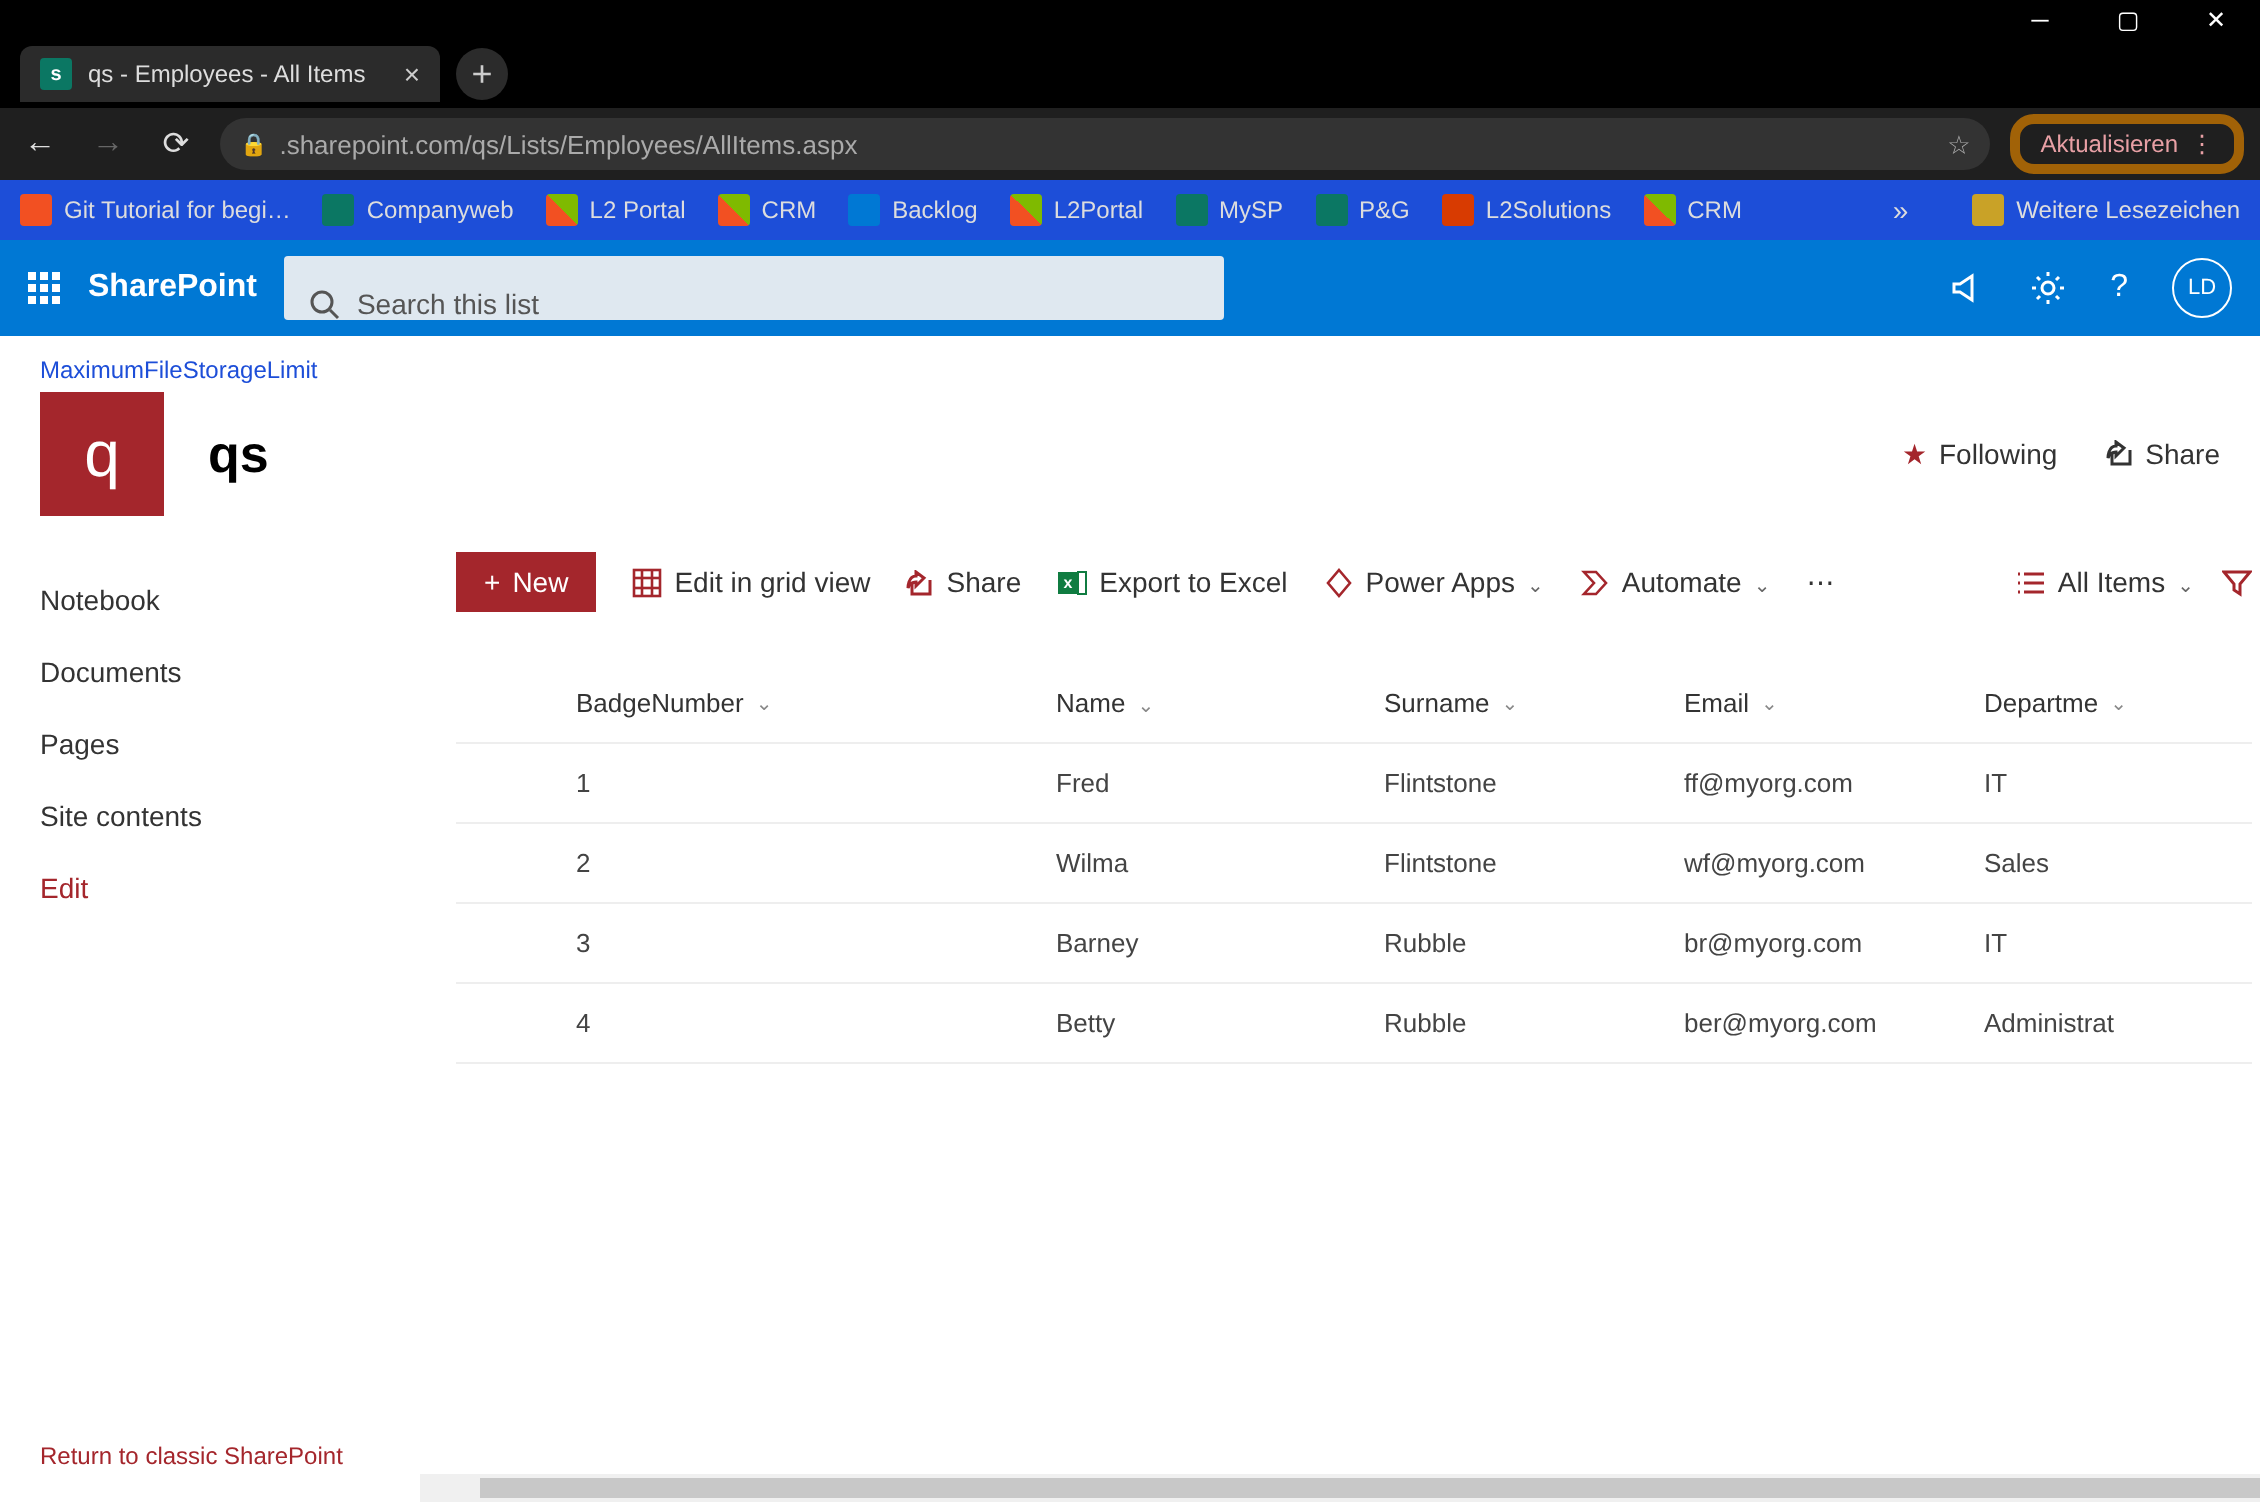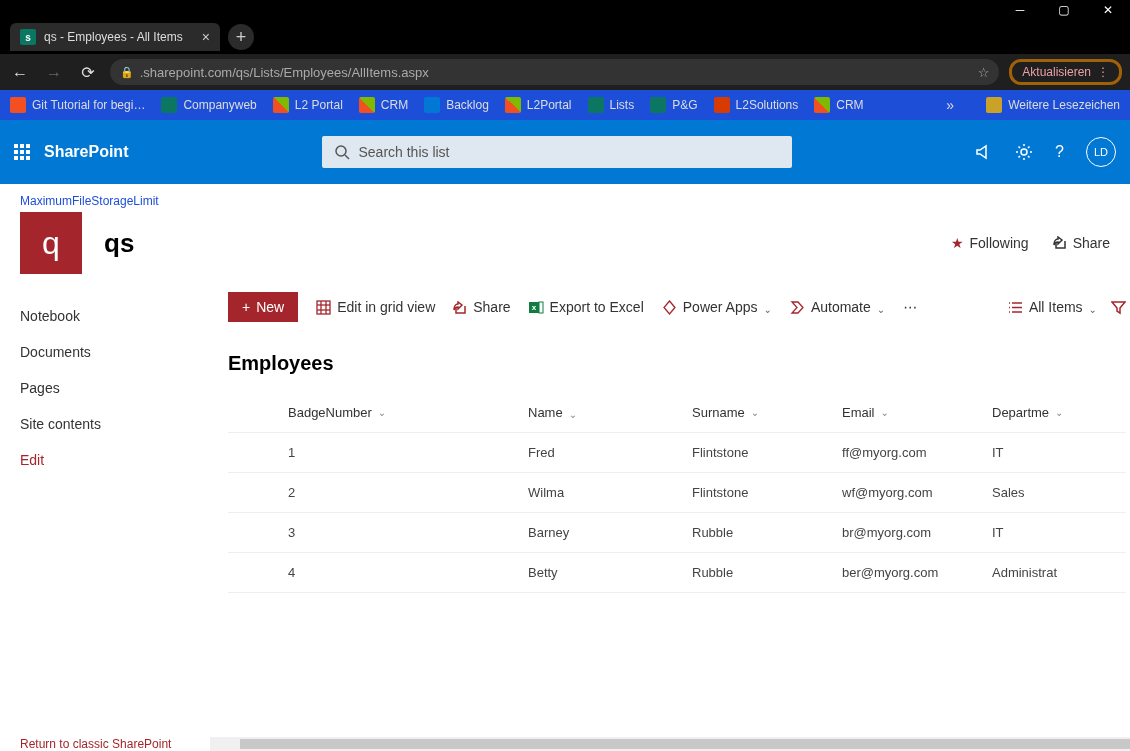--- a/index.html
+++ b/index.html
@@ -15,39 +15,39 @@
 .tab-title { flex: 1; }
 .tab-close { color: #ccc; font-size: 14px; }
 .new-tab { width: 26px; height: 26px; background: #2b2b2b; border-radius: 50%; display: flex; align-items: center; justify-content: center; color: #ccc; font-size: 18px; }
 .addr-bar { display: flex; align-items: center; height: 36px; padding: 0 8px; gap: 10px; background: #1f1f1f; }
 .addr-btn { color: #ddd; font-size: 16px; width: 24px; text-align: center; }
 .addr-btn.dim { color: #666; }
 .url-box { flex: 1; background: #333; border-radius: 14px; height: 26px; display: flex; align-items: center; padding: 0 10px; gap: 6px; color: #aaa; font-size: 13px; }
 .url-box .lock { color: #aaa; font-size: 11px; }
 .url-text { flex: 1; }
 .url-box .star { color: #aaa; }
-.aktual { border: 3px solid #a16207; color: #e8a0a5; border-radius: 12px; padding: 3px 10px; font-size: 12px; display: flex; align-items: center; gap: 6px; }
+.aktual { border: 5px solid #a16207; color: #e8a0a5; border-radius: 12px; padding: 3px 10px; font-size: 12px; display: flex; align-items: center; gap: 6px; }
 .bookmarks { display: flex; align-items: center; height: 30px; padding: 0 10px; gap: 16px; background: #1d4ed8; color: #ddd; font-size: 12px; }
 .bm { display: flex; align-items: center; gap: 6px; }
 .bm-icon { width: 16px; height: 16px; display: flex; align-items: center; justify-content: center; border-radius: 2px; font-size: 9px; font-weight: bold; color: #fff; }
 .bm-orange { background: #f25022; }
 .bm-green { background: #0b7763; }
 .bm-ms { background: linear-gradient(45deg,#f25022 0 50%,#7fba00 50% 100%); position: relative; }
 .bm-blue { background: #0078d4; }
 .bm-red { background: #d83b01; }
 .bm-folder { background: #c9a227; }
 .bm-spacer { flex: 1; }
 .bm-chev { color: #ddd; font-size: 14px; }
 
 
-.sp-header { background: #0078d4; height: 64px; display: flex; align-items: center; padding: 0 14px; gap: 14px; color: #fff; }
+.sp-header { background: #0078d4; height: 48px; display: flex; align-items: center; padding: 0 14px; gap: 14px; color: #fff; }
 .waffle { display: grid; grid-template-columns: repeat(3,4px); grid-template-rows: repeat(3,4px); gap: 2px; }
 .waffle span { background: #fff; width: 4px; height: 4px; }
 .sp-title { font-size: 16px; font-weight: 600; }
-.sp-search { flex: 0 0 470px; margin-left: 180px; background: #dfe8f0; border-radius: 2px; height: 32px; display: flex; align-items: center; padding: 0 12px; gap: 8px; color: #555; font-size: 14px; }
+.sp-search { flex: 0 0 470px; background: #dfe8f0; border-radius: 2px; height: 32px; display: flex; align-items: flex-end; padding: 0 12px; gap: 8px; color: #555; font-size: 14px; }
 .sp-right { margin-left: auto; display: flex; align-items: center; gap: 22px; }
 .sp-right-icon { color: #fff; font-size: 16px; }
 .sp-avatar { width: 30px; height: 30px; border: 1px solid #fff; border-radius: 50%; display: flex; align-items: center; justify-content: center; font-size: 11px; }
 
 
 .site-area { padding: 10px 20px 6px; }
 .site-preheader { color: #1d4ed8; font-size: 12px; margin-bottom: 4px; }
 .site-row { display: flex; align-items: center; }
 .site-logo { width: 62px; height: 62px; background: #a4262c; color: #fff; display: flex; align-items: center; justify-content: center; font-size: 32px; font-weight: 300; }
 .site-name { font-size: 26px; font-weight: 600; margin-left: 22px; }
@@ -143,21 +143,21 @@
       <div class="bm">
         <span class="bm-icon bm-blue"></span>
         <span>Backlog</span>
       </div>
       <div class="bm">
         <span class="bm-icon bm-ms"></span>
         <span>L2Portal</span>
       </div>
       <div class="bm">
         <span class="bm-icon bm-green"></span>
-        <span>Lists</span>
+        <span>MySP</span>
       </div>
       <div class="bm">
         <span class="bm-icon bm-green"></span>
         <span>P&amp;G</span>
       </div>
       <div class="bm">
         <span class="bm-icon bm-red"></span>
         <span>L2Solutions</span>
       </div>
       <div class="bm">
@@ -322,21 +322,20 @@
         <div class="cmd">
           <span>
             <svg width="15" height="15" viewBox="0 0 15 15" fill="none" stroke="#a4262c" stroke-width="1.5">
                 <path d="M1 2h13L9 8v5l-3-2V8z"></path>
               </svg>
           </span>
         </div>
       </div>
     </div>
 
-    <div class="list-title">Employees</div>
 
     <div class="tbl">
       <div class="thead" id="thead">
           <div class="th col-badge">
             <span>BadgeNumber</span>
             <span class="chev">⌄</span>
           </div>
           <div class="th col-name">
             <span>Name</span>
             <span class="chev">⌄</span>

